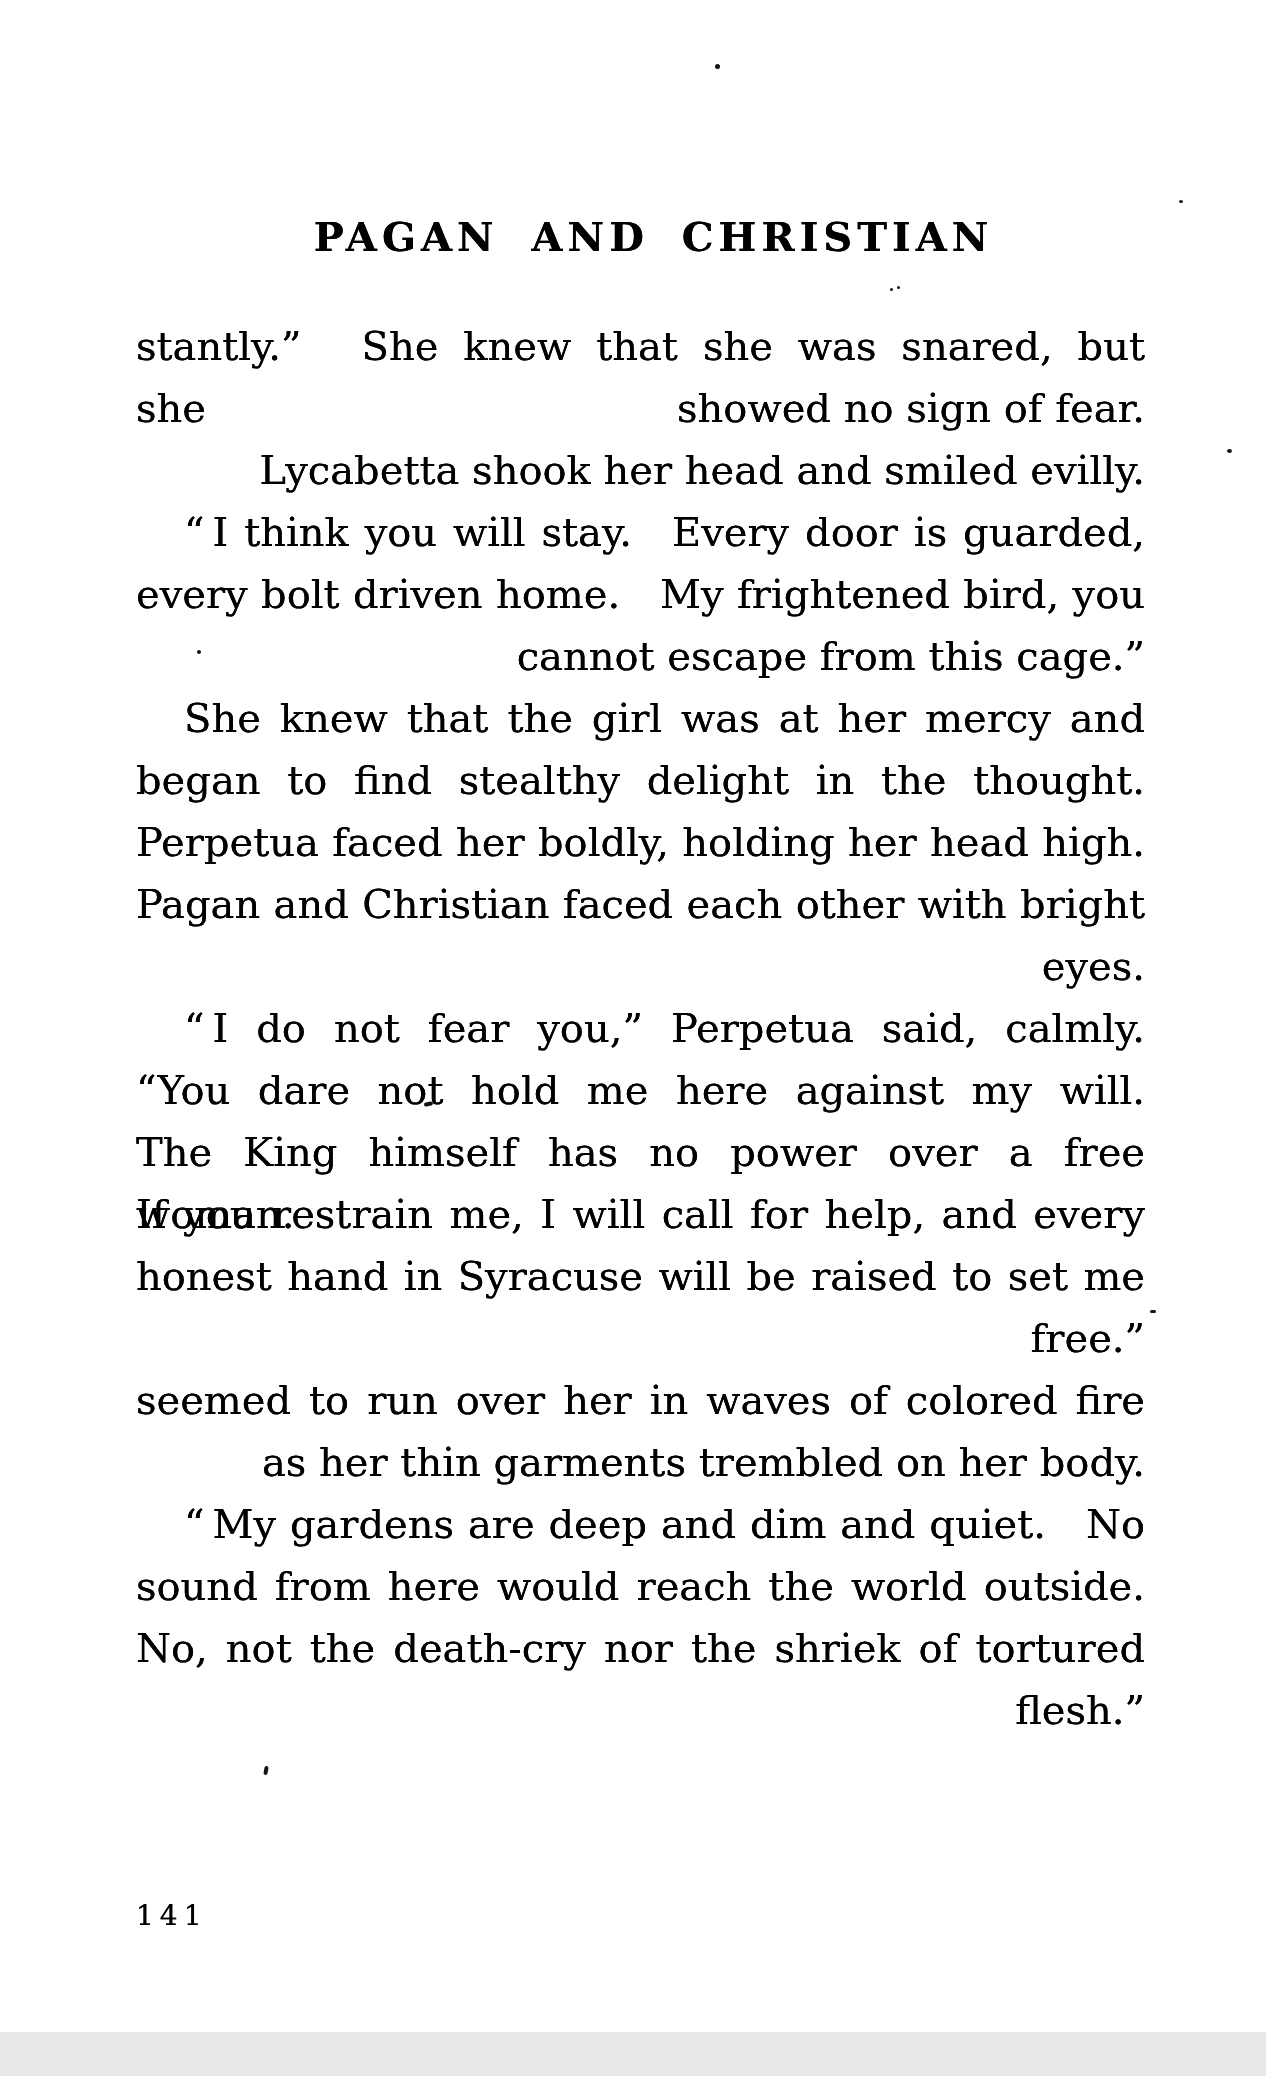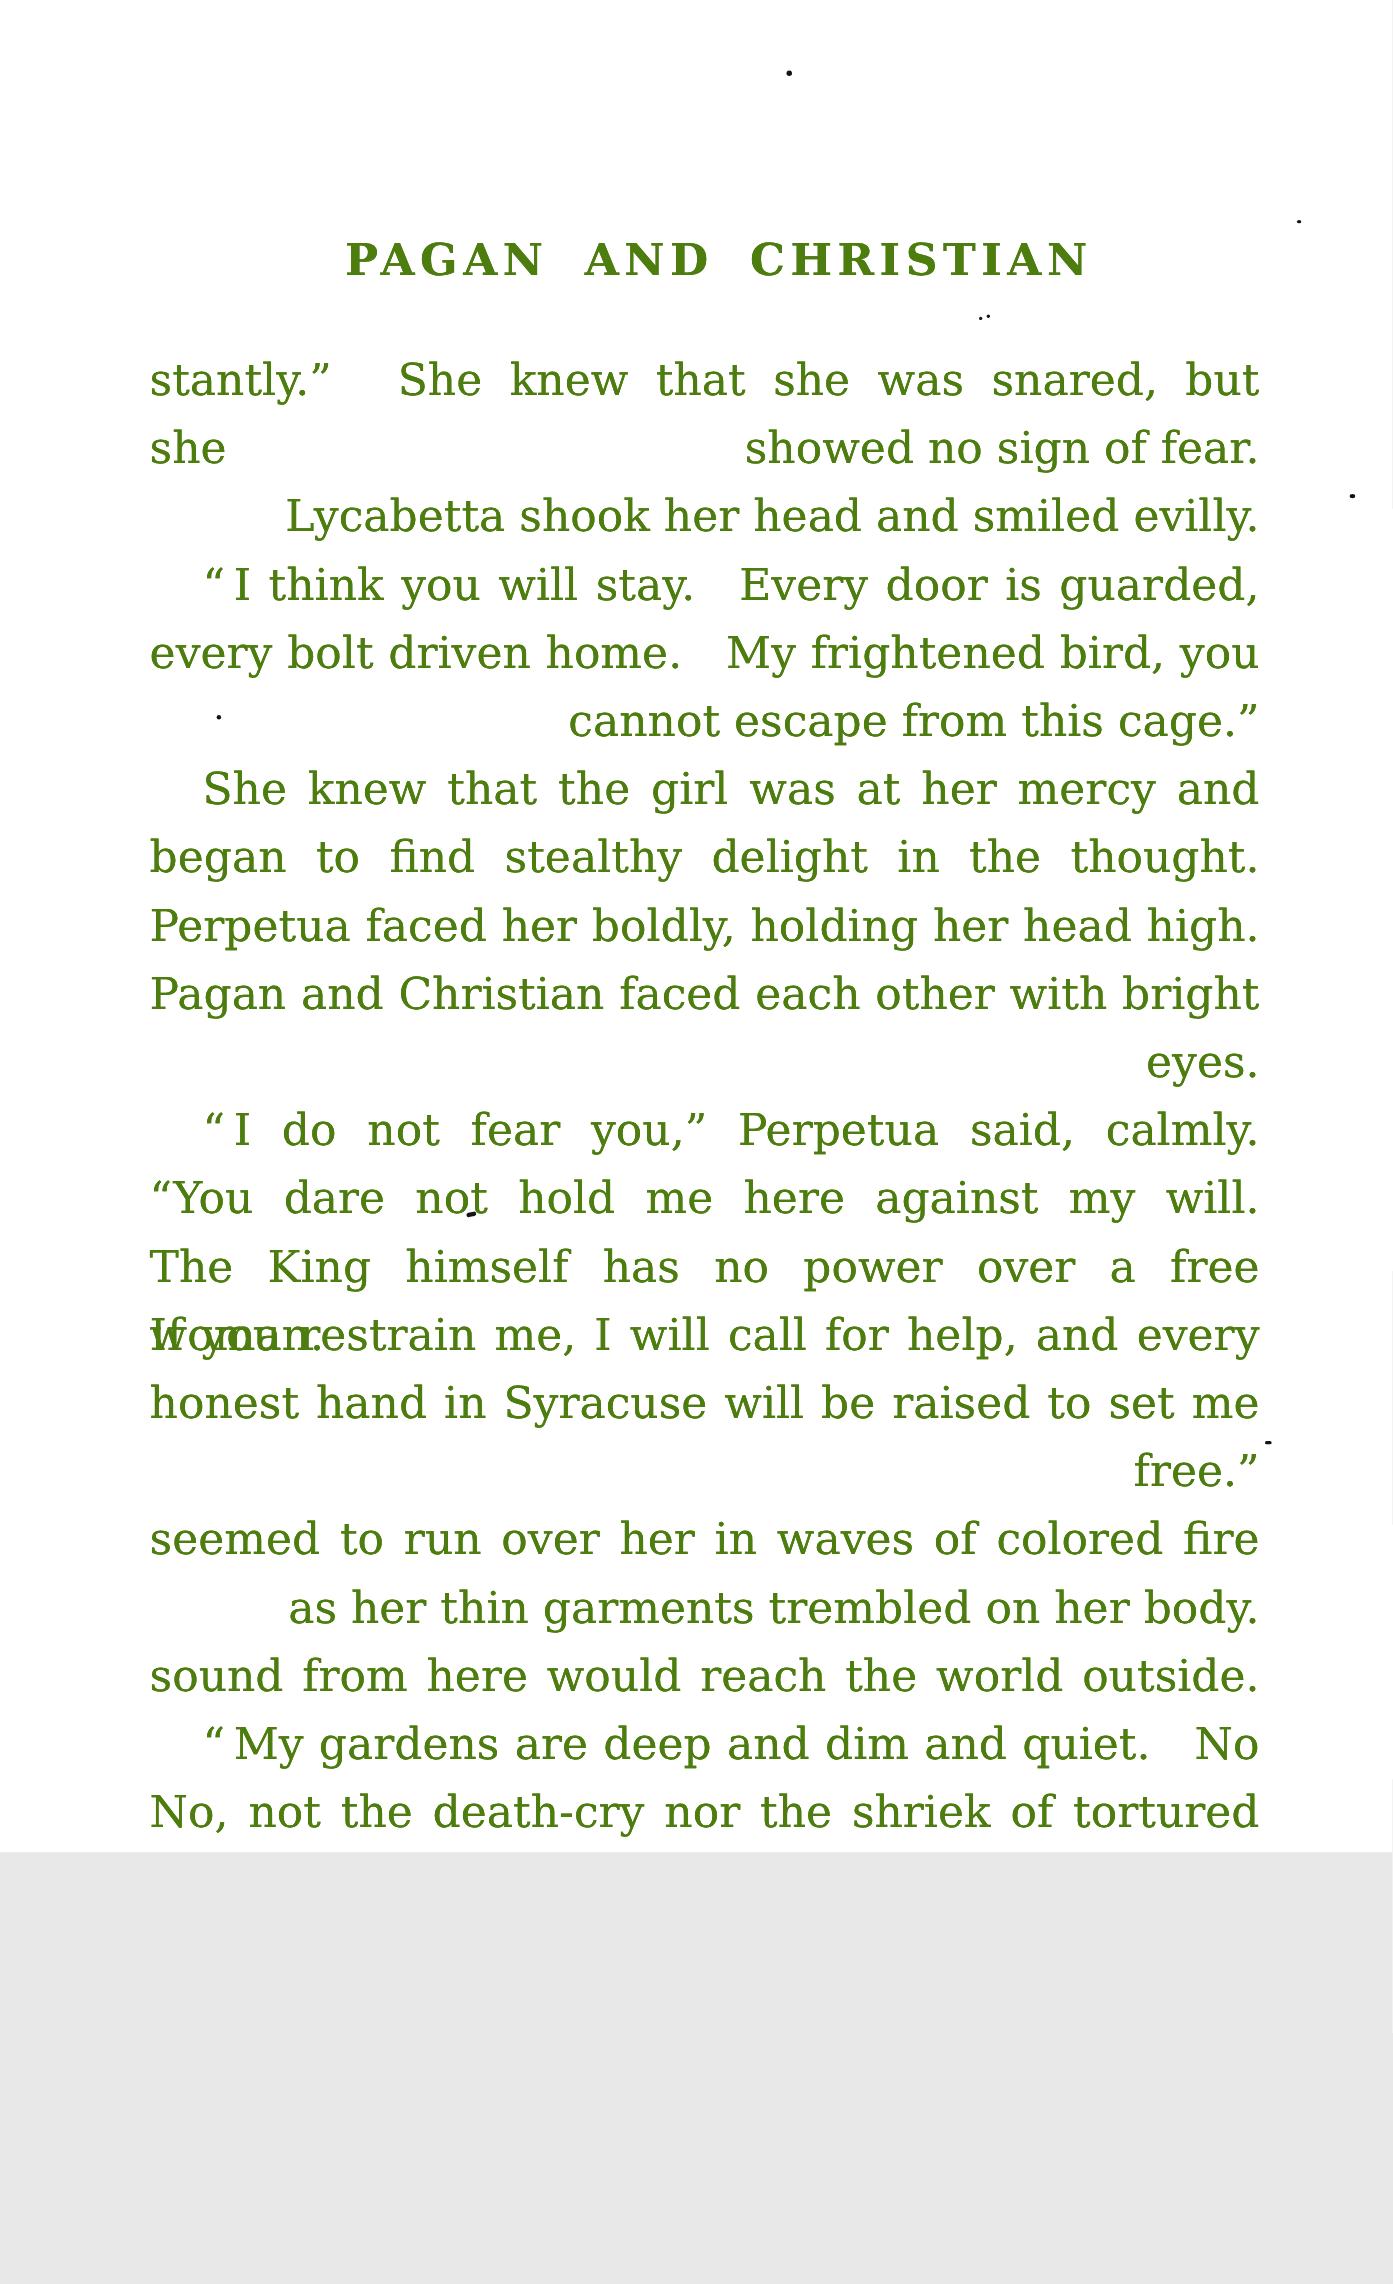--- a/index.html
+++ b/index.html
@@ -1,22 +1,22 @@
 <!DOCTYPE html>
 <html><head>
 <meta charset="utf-8">
 <style>
   html,body{margin:0;padding:0;background:#e8e8e8;}
   #page{
     position:relative;
-    width:1266px;height:1684px;
+    width:1266px;height:2032px;
     background:#ffffff;
     overflow:hidden;
     font-family:"DejaVu Serif","Liberation Serif",serif;
-    color:#4d7c0f;
+    color:#000000;
   }
   
   #running-header{
     position:absolute;
     left:136px;width:1009px;top:217px;
     text-align:center;
     text-indent:26px;
     font-size:40px;
     font-weight:bold;
     letter-spacing:5px;
@@ -86,22 +86,22 @@
       <div class="text-line justify">Pagan and Christian faced each other with bright</div>
       <div class="text-line">eyes.</div>
       <div class="text-line justify indent">“ I do not fear you,” Perpetua said, calmly.</div>
       <div class="text-line justify">“You dare not hold me here against my will.</div>
       <div class="text-line justify">The King himself has no power over a free woman.</div>
       <div class="text-line justify">If you restrain me, I will call for help, and every</div>
       <div class="text-line justify">honest hand in Syracuse will be raised to set me</div>
       <div class="text-line">free.”</div>
       <div class="text-line justify">seemed to run over her in waves of colored fire</div>
       <div class="text-line">as her thin garments trembled on her body.</div>
+      <div class="text-line justify indent">“ My gardens are deep and dim and quiet. No</div>
       <div class="text-line justify">sound from here would reach the world outside.</div>
-      <div class="text-line justify indent">“ My gardens are deep and dim and quiet. No</div>
       <div class="text-line justify">No, not the death-cry nor the shriek of tortured</div>
       <div class="text-line">flesh.”</div>
     </div>
 
   <div id="page-number">141</div>
 
   <div class="speck" style="left:715px;top:64px;width:5px;height:5px;"></div>
   <div class="speck" style="left:1179px;top:200px;width:4px;height:3px;"></div>
   <div class="speck" style="left:890px;top:288px;width:3px;height:3px;"></div>
   <div class="speck" style="left:897px;top:286px;width:3px;height:3px;"></div>

